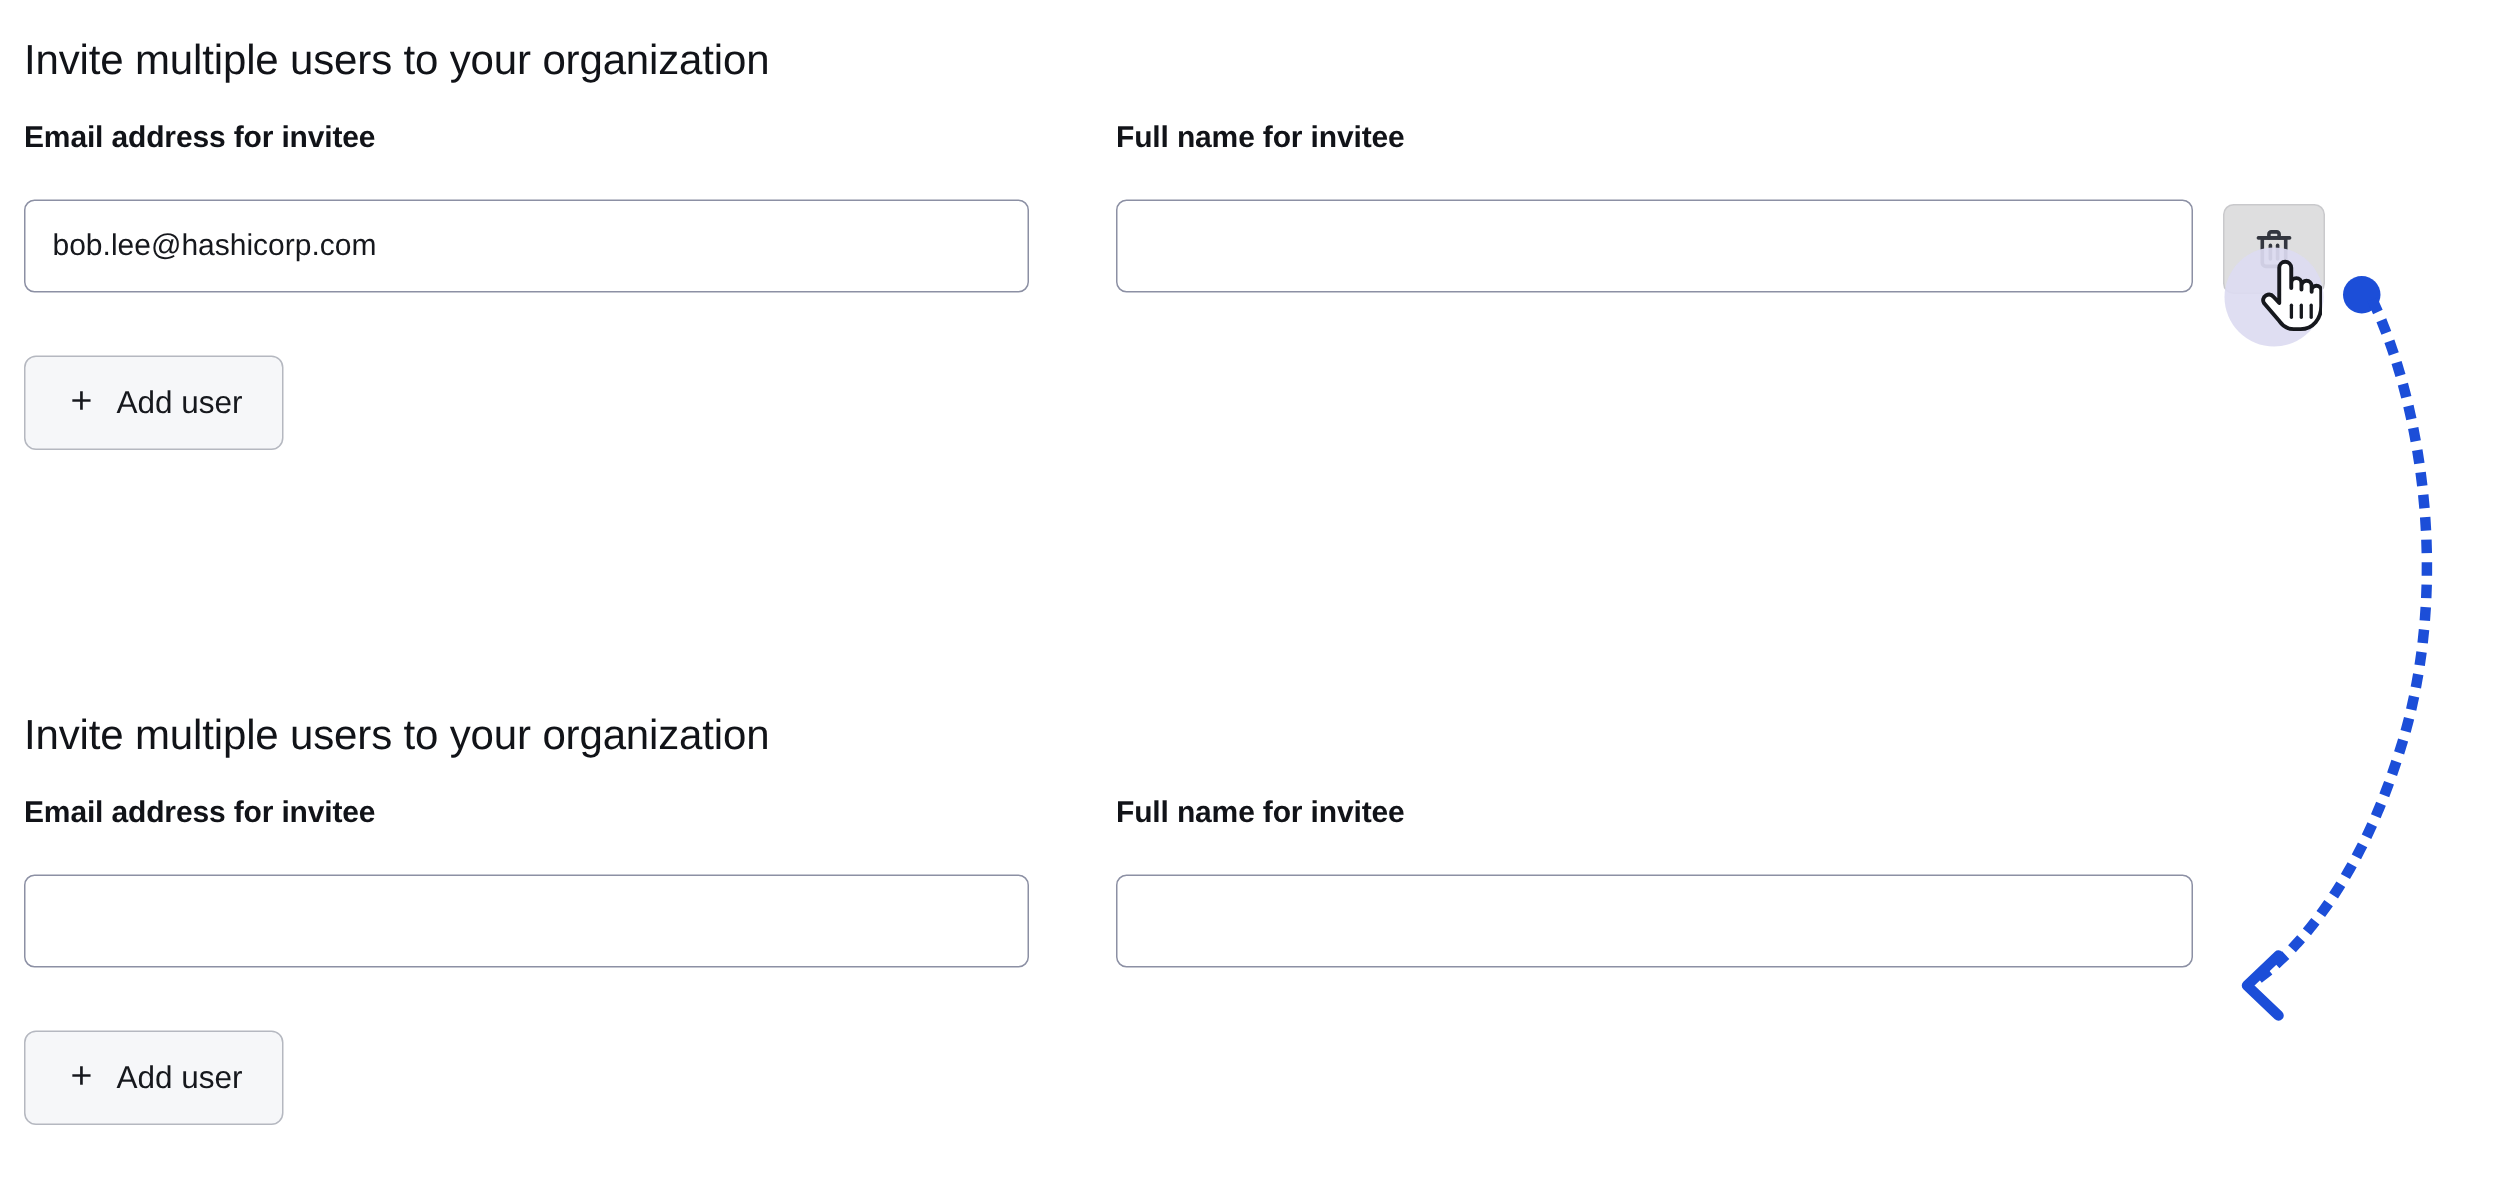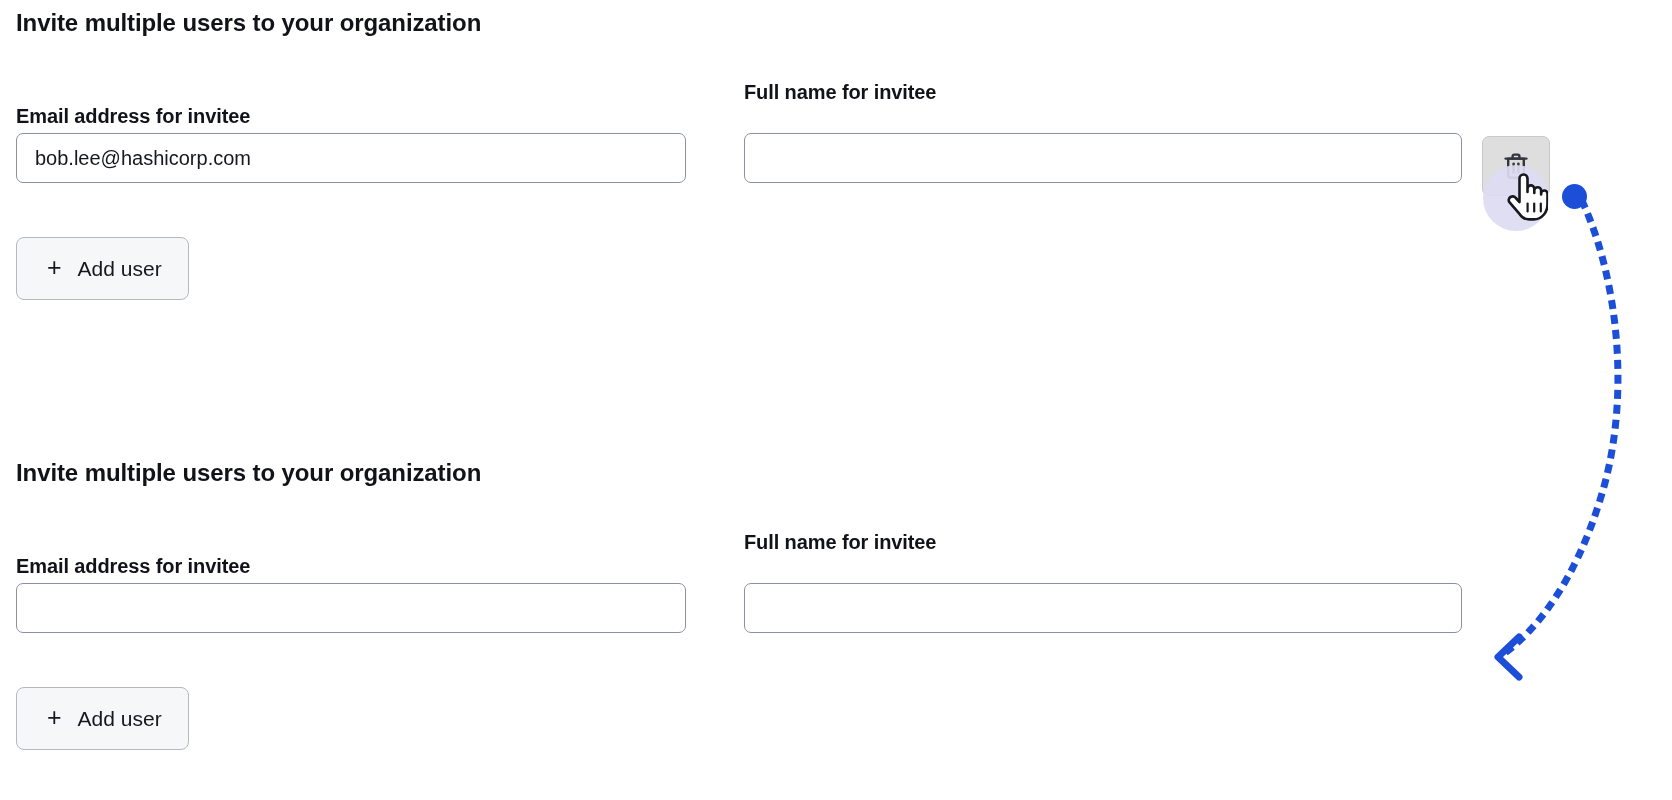--- a/index.html
+++ b/index.html
@@ -20,44 +20,44 @@
   .page { position: absolute; inset: 0; }
 
   
   .section { position: absolute; left: 0; width: 1672px; }
   #section-1 { top: 0px; }
   #section-2 { top: 450px; }
 
   .section-heading {
     position: absolute;
     left: 16px;
-    top: 9px;
-    font-size: 24px;
-    font-weight: bold;
+    top: 24px;
+    font-size: 28px;
+    font-weight: normal;
     letter-spacing: -0.1px;
     color: #111318;
     white-space: nowrap;
   }
 
   .field-label {
     position: absolute;
     top: 81px;
     font-size: 20px;
     font-weight: bold;
     letter-spacing: -0.1px;
     color: #111318;
     white-space: nowrap;
   }
-  .label-email { left: 16px; margin-top: 24px; }
+  .label-email { left: 16px; }
   .label-name  { left: 744px; text-align: center; }
 
   .text-input {
     position: absolute;
     top: 133px;
-    height: 50px;
+    height: 62px;
     box-sizing: border-box;
     background: #ffffff;
     border: 1.6px solid #8c90a4;
     border-radius: 7px;
     font-family: "Liberation Sans", sans-serif;
     font-size: 20px;
     color: #16181d;
     padding: 0 18px;
     outline: none;
   }

